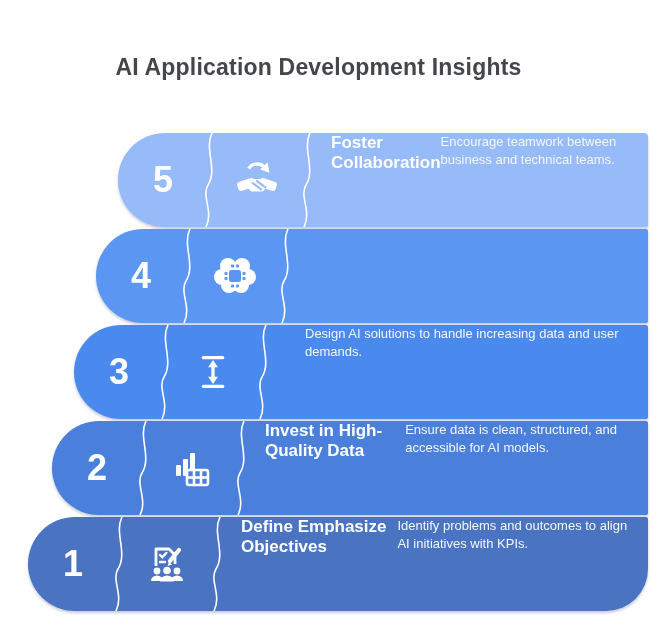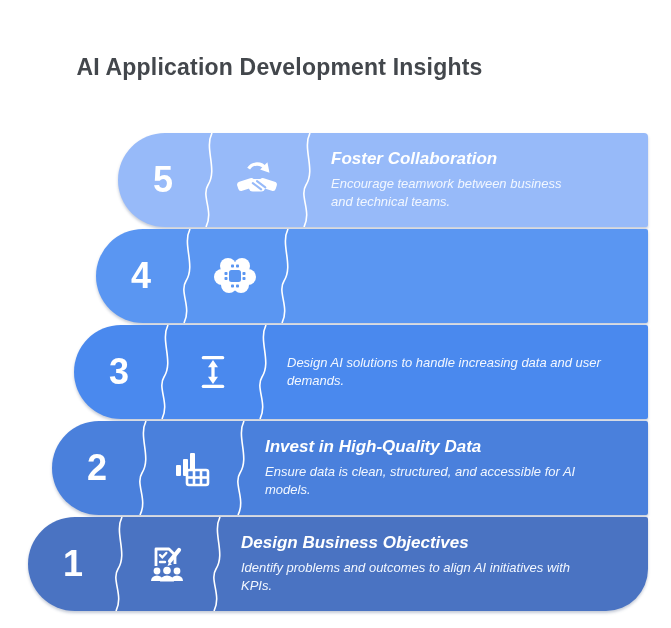--- a/index.html
+++ b/index.html
@@ -5,20 +5,21 @@
   html,body{margin:0;padding:0;}
   body{
     width:671px;height:628px;background:#ffffff;
     font-family:"Liberation Sans","DejaVu Sans",sans-serif;
     position:relative;overflow:hidden;
   }
   .page-title{
     position:absolute;top:54px;left:0;width:559px;
     text-align:center;font-size:23px;font-weight:bold;color:#43474c;
     letter-spacing:.2px;
+    padding-left:39px;
   }
   .rows{position:absolute;top:133px;left:0;width:671px;height:480px;}
   .row{
     position:absolute;height:94px;right:23px;
     background:var(--c);
     border-radius:47px 2px 2px 47px;
     box-shadow:0 2px 3px rgba(45,70,110,.28);
   }
   .row0{top:0;   left:118px;border-top-right-radius:4px;}
   .row1{top:96px;left:96px;}
@@ -32,21 +33,21 @@
   .num{color:#fff;font-size:36px;font-weight:bold;}
   .iconbox{
     position:absolute;left:90px;top:0;bottom:0;width:97px;
     display:flex;align-items:center;justify-content:center;
   }
   .divider{position:absolute;top:0;width:22px;height:94px;pointer-events:none;}
   .divider.d1{left:80px;}
   .divider.d2{left:178px;}
   .texts{
     position:absolute;left:213px;top:0;bottom:0;right:10px;
-    display:flex;flex-direction:column;justify-content:center;color:#fff;font-style:italic;
+    display:flex;flex-direction:row;justify-content:center;color:#fff;
   }
   .row-title{font-size:17px;font-weight:bold;margin-bottom:6px;}
   .row-desc{font-size:13px;line-height:1.35;color:#f2f7ff;}
   .row0 .row-desc{max-width:245px;}
   .row1 .row-desc{max-width:262px;}
   .row2 .row-desc{max-width:315px;}
   .row3 .row-desc{max-width:348px;}
   .row4 .row-desc{max-width:345px;}
   svg{display:block;}
 </style>
@@ -198,18 +199,18 @@
           <path d="M8 41 a6 5.5 0 0 1 12 0 z"></path>
           <path d="M17 41.5 a7 6 0 0 1 14 0 z"></path>
           <path d="M28 41 a6 5.5 0 0 1 12 0 z"></path>
         </g>
       </svg>
     </div>
     <svg class="divider d2" viewBox="0 0 22 94">
       <path d="M14 0 C6 16 20 36 10 52 C3 63 16 78 8 94" stroke="#fff" stroke-width="1.6" fill="none"></path>
     </svg>
     <div class="texts">
-      <div class="row-title">Design Business Objectives</div>
+      <div class="row-title">Define Emphasize Objectives</div>
       <div class="row-desc">Identify problems and outcomes to align AI initiatives with KPIs.</div>
     </div>
   </div>
 
 </div>
 
 </body></html>

